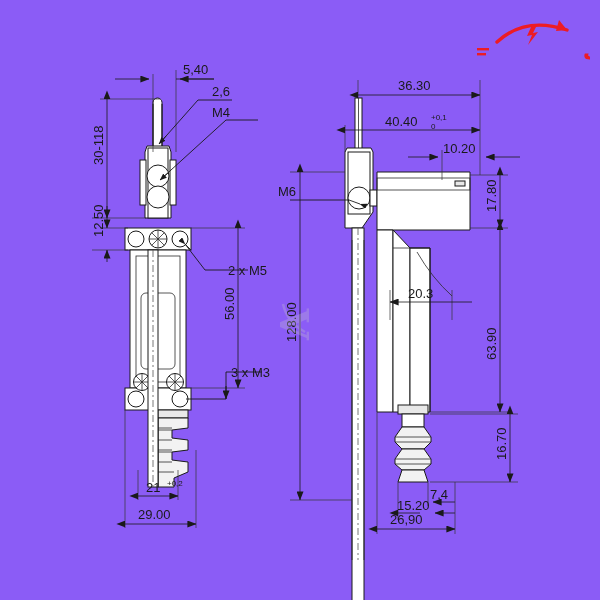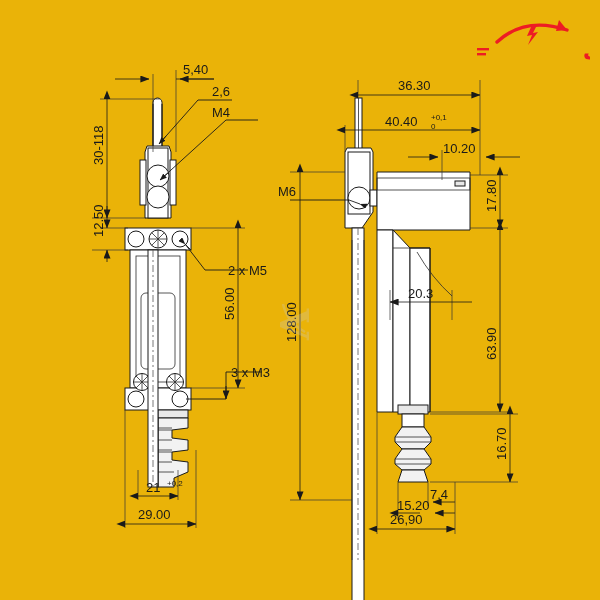--- a/index.html
+++ b/index.html
@@ -11,21 +11,21 @@
     width: 600px;
     height: 600px;
     font-family: "Liberation Sans", sans-serif;
     position: relative;
     overflow: hidden;
   }
   #stage {
     position: relative;
     width: 600px;
     height: 600px;
-    background: #eab308;
+    background: #8b5cf6;
   }
   svg#drawing {
     position: absolute;
     left: 0;
     top: 0;
     width: 600px;
     height: 600px;
   }
   .ln { stroke: #1a1a1a; stroke-width: 1; fill: none; }
   .ln-thin { stroke: #2b2b2b; stroke-width: 0.8; fill: none; }

